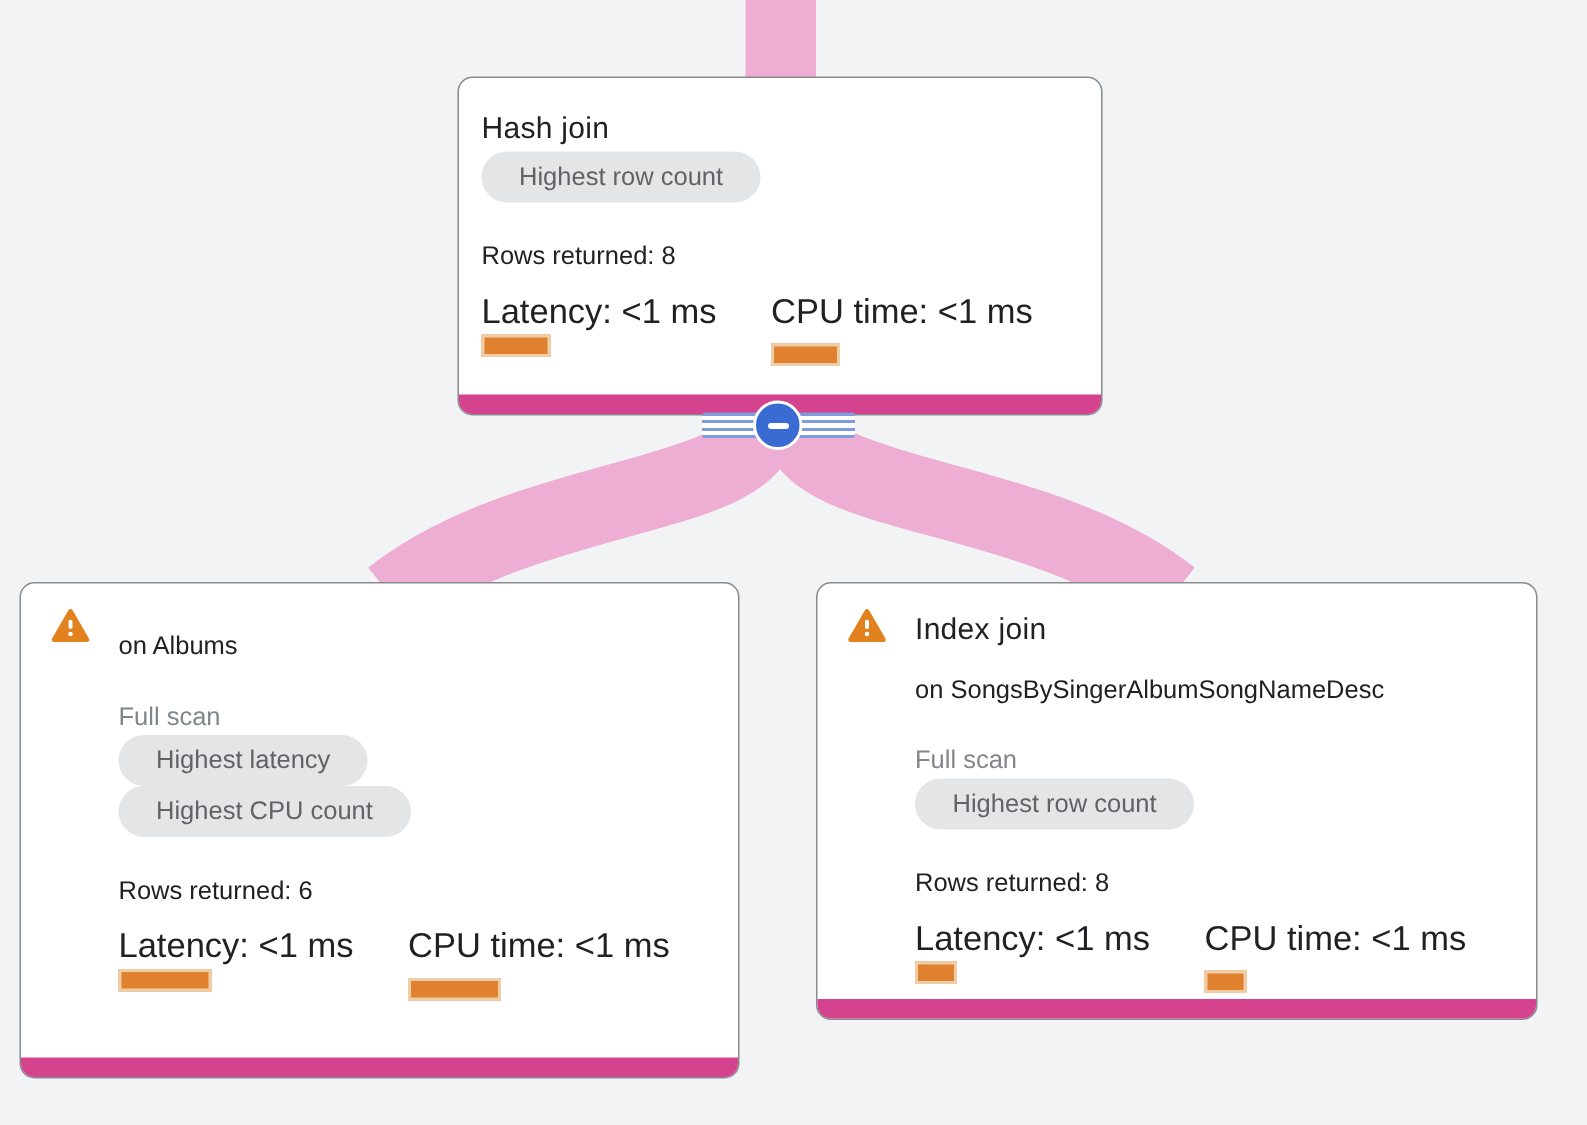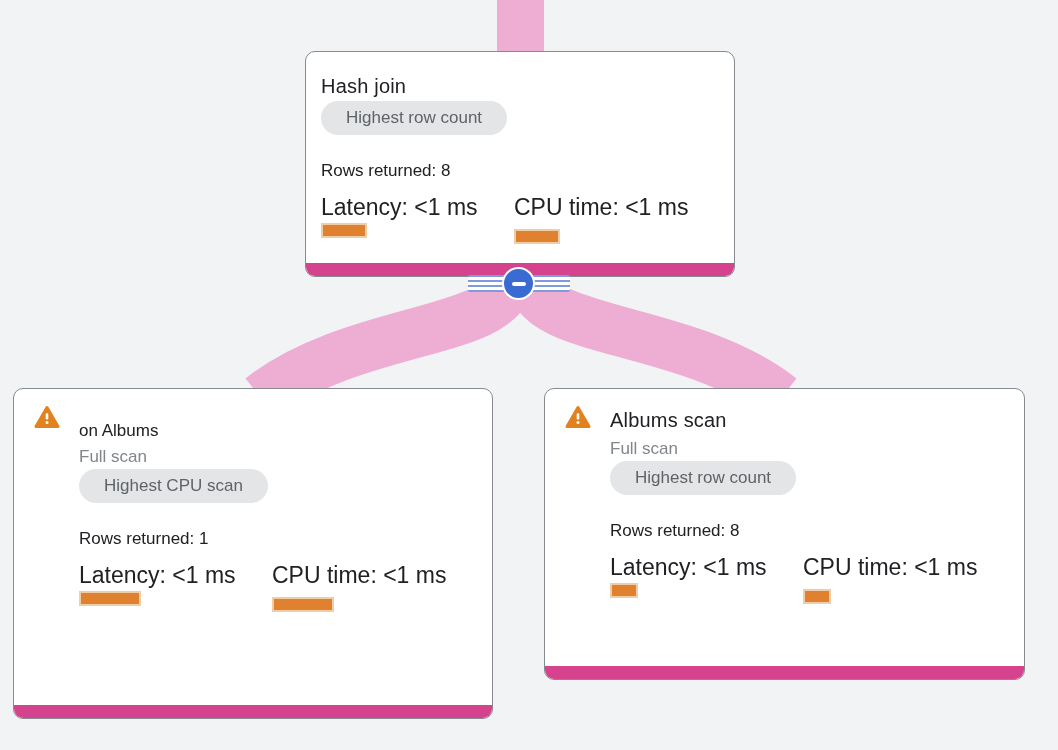--- a/index.html
+++ b/index.html
@@ -41,21 +41,21 @@
   .card-accent{
     position:absolute;left:0;right:0;bottom:0;height:13px;
     background:var(--node-accent-magenta);
     border-radius:0 0 9px 9px;
   }
   .card-title{
     font-size:20px;line-height:29px;font-weight:500;
     color:var(--text-primary);letter-spacing:.2px;white-space:nowrap;
   }
   .card-sub{font-size:17px;line-height:25px;color:var(--text-primary);margin-top:12px;white-space:nowrap;}
-  .card-muted{font-size:17px;line-height:25px;color:var(--text-muted);margin-top:1px;white-space:nowrap;}
+  .card-muted{font-size:17px;line-height:25px;color:var(--text-muted);margin-top:22px;white-space:nowrap;}
   .badge{
     display:inline-block;
     background:var(--badge-bg);color:var(--badge-text);
     font-size:17px;line-height:24px;
     padding:5px 25px;border-radius:17px;
     margin-top:0;white-space:nowrap;
   }
   .badge-row{line-height:0;}
   .rows-line{font-size:17px;line-height:24px;color:var(--text-primary);margin-top:24px;white-space:nowrap;}
   .metrics{display:flex;margin-top:13px;}
@@ -133,23 +133,26 @@
   <div class="card" style="left:13px;top:388px;width:480px;height:331px;">
     <div class="card-inner pad-warn">
       <svg class="warning-icon" viewBox="0 0 26 24" aria-hidden="true">
         <path d="M13 2.5 L24 21.5 H2 Z" fill="var(--warning-orange)" stroke="var(--warning-orange)" stroke-width="3" stroke-linejoin="round"></path>
         <rect x="11.7" y="8.2" width="2.6" height="6.2" rx="1.2" fill="#ffffff"></rect>
         <circle cx="13" cy="17.6" r="1.5" fill="#ffffff"></circle>
       </svg>
       <div class="card-sub">on Albums</div>
       <div class="card-muted">Full scan</div>
       <div class="badge-row">
-        <span class="badge">Highest CPU scan</span>
+        <span class="badge">Highest latency</span>
       </div>
-      <div class="rows-line">Rows returned: 1</div>
+      <div class="badge-row">
+        <span class="badge">Highest CPU count</span>
+      </div>
+      <div class="rows-line">Rows returned: 6</div>
       <div class="metrics">
         <div class="metric latency">
           <div class="metric-label">Latency: &lt;1 ms</div>
           <div class="metric-bar" style="width: 62px;"></div>
         </div>
         <div class="metric cpu">
           <div class="metric-label">CPU time: &lt;1 ms</div>
           <div class="metric-bar" style="width: 62px;"></div>
         </div>
       </div>
@@ -157,21 +160,22 @@
     </div>
   </div>
 
   <div class="card" style="left:544px;top:388px;width:481px;height:292px;">
     <div class="card-inner pad-warn">
       <svg class="warning-icon" viewBox="0 0 26 24" aria-hidden="true">
         <path d="M13 2.5 L24 21.5 H2 Z" fill="var(--warning-orange)" stroke="var(--warning-orange)" stroke-width="3" stroke-linejoin="round"></path>
         <rect x="11.7" y="8.2" width="2.6" height="6.2" rx="1.2" fill="#ffffff"></rect>
         <circle cx="13" cy="17.6" r="1.5" fill="#ffffff"></circle>
       </svg>
-      <div class="card-title">Albums scan</div>
+      <div class="card-title">Index join</div>
+      <div class="card-sub">on SongsBySingerAlbumSongNameDesc</div>
       <div class="card-muted">Full scan</div>
       <div class="badge-row">
         <span class="badge">Highest row count</span>
       </div>
       <div class="rows-line">Rows returned: 8</div>
       <div class="metrics">
         <div class="metric latency">
           <div class="metric-label">Latency: &lt;1 ms</div>
           <div class="metric-bar" style="width: 28px;"></div>
         </div>

